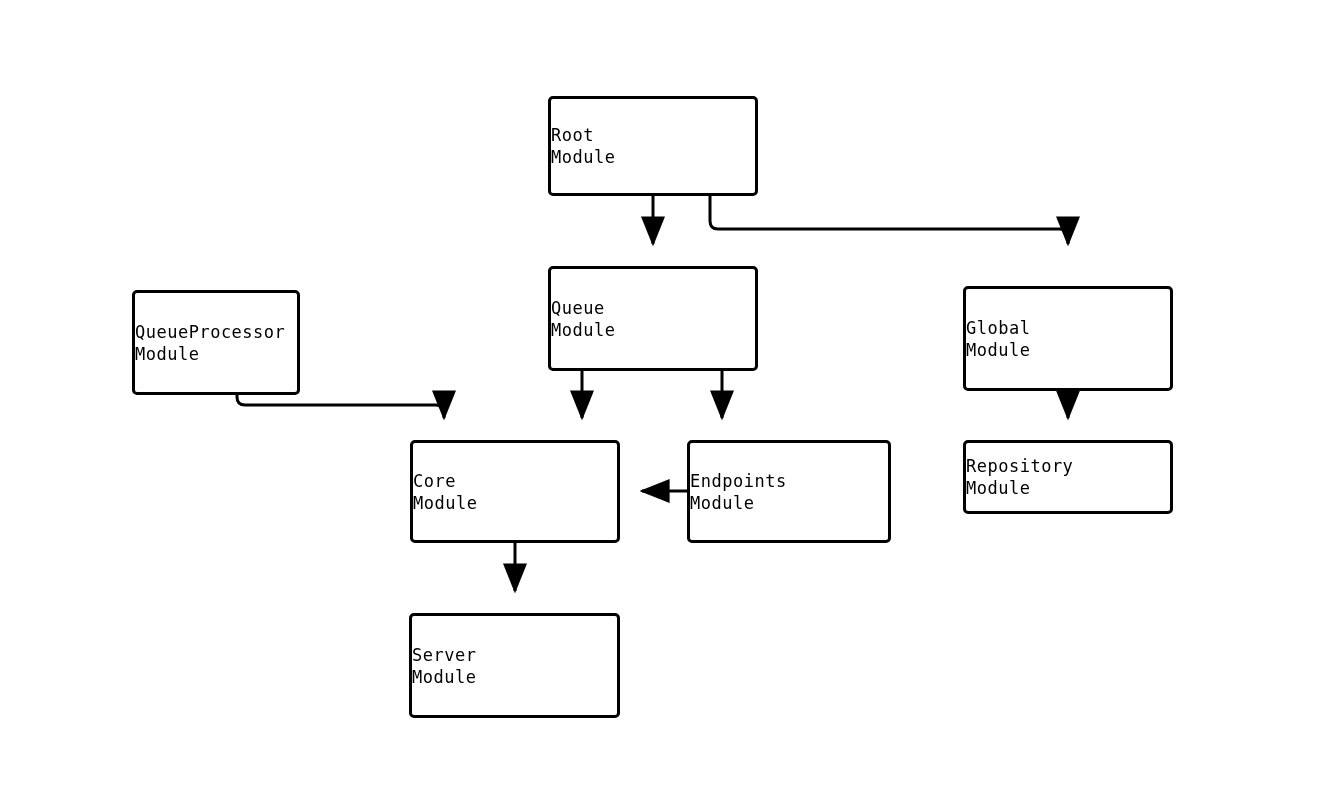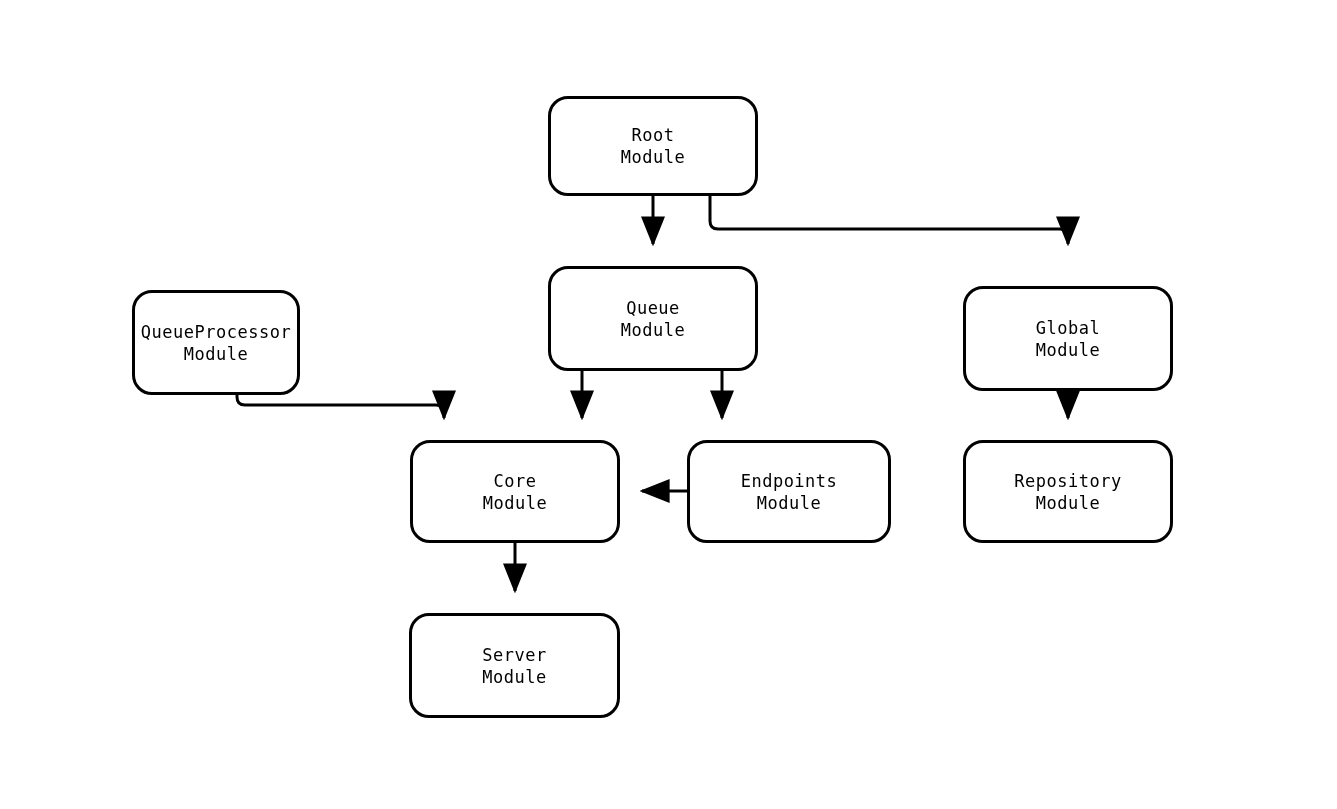--- a/index.html
+++ b/index.html
@@ -27,24 +27,24 @@
     top: 0;
     width: 1337px;
     height: 809px;
     pointer-events: none;
   }
   .node {
     position: absolute;
     box-sizing: border-box;
     background: #ffffff;
     border: 3px solid #000000;
-    border-radius: 20px;
+    border-radius: 5px;
     display: flex;
     flex-direction: column;
-    align-items: center;
+    align-items: flex-start;
     justify-content: center;
     z-index: 2;
   }
   .node-label {
     font-size: 17px;
     line-height: 22px;
     color: #000000;
     text-align: center;
     white-space: pre;
     letter-spacing: 0.5px;
@@ -118,21 +118,21 @@
   <div class="node" style="left: 410px; top: 440px; width: 210px; height: 103px;">
     <div class="node-label">Core</div>
     <div class="node-label">Module</div>
   </div>
 
   <div class="node" style="left: 687px; top: 440px; width: 204px; height: 103px;">
     <div class="node-label">Endpoints</div>
     <div class="node-label">Module</div>
   </div>
 
-  <div class="node" style="left: 963px; top: 440px; width: 210px; height: 103px;">
+  <div class="node" style="left: 963px; top: 440px; width: 210px; height: 74px;">
     <div class="node-label">Repository</div>
     <div class="node-label">Module</div>
   </div>
 
   <div class="node" style="left: 409px; top: 613px; width: 211px; height: 105px;">
     <div class="node-label">Server</div>
     <div class="node-label">Module</div>
   </div>
 
 </div>

